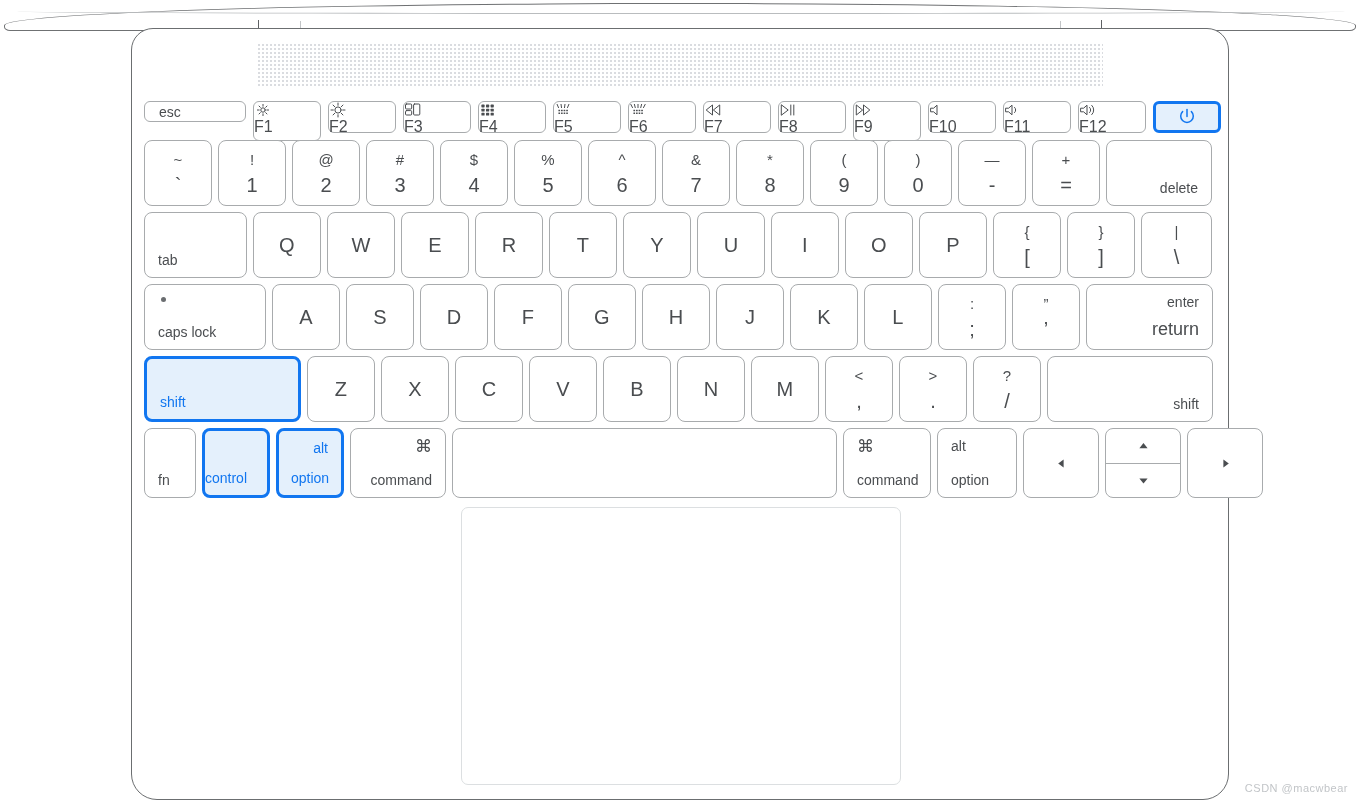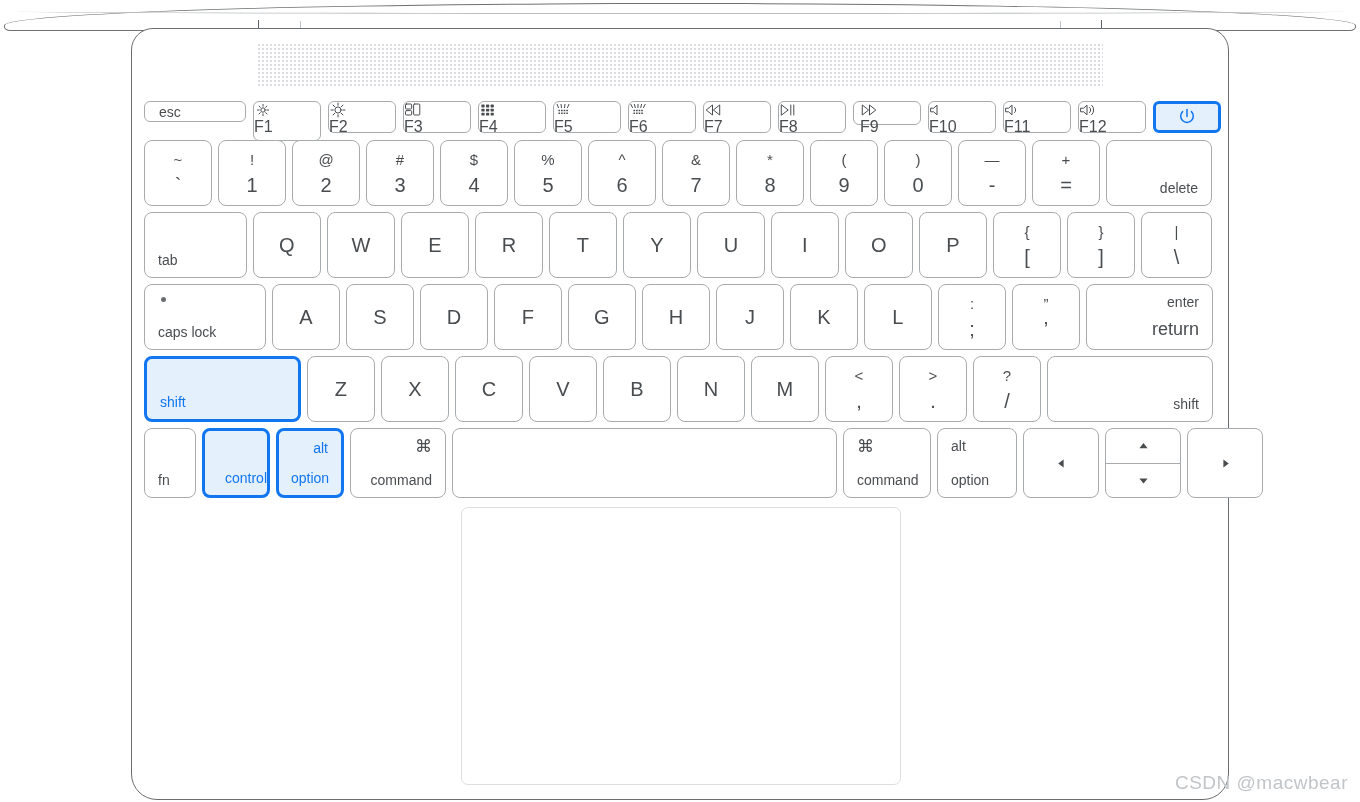--- a/index.html
+++ b/index.html
@@ -156,21 +156,21 @@
     width: 440px; height: 278px;
     border: 1px solid #dcdfe1;
     border-radius: 7px;
     background: #ffffff;
   }
 
   
   .watermark {
     position: absolute;
     right: 12px; bottom: 8px;
-    font-size: 19px;
+    font-size: 11px;
     color: #c2c5c8;
     letter-spacing: .5px;
     font-family: "Liberation Sans", sans-serif;
   }
 
   svg { display: block; }
 </style>
 </head>
 <body>
 
@@ -269,21 +269,21 @@
               <path d="M8.2 3.2 L2.2 8 L8.2 12.8 Z"></path>
               <path d="M15.4 3.2 L9.4 8 L15.4 12.8 Z"></path>
             </svg></span>
          <span class="flabel">F7</span></div>
         <div class="key r1" style="width: 68px; height: 32px;"><span class="ficon"><svg width="18" height="16" viewBox="0 0 18 16" fill="none" stroke="#4a4d50" stroke-width="1" stroke-linecap="round" stroke-linejoin="round">
               <path d="M2.6 3 L9.2 8 L2.6 13 Z"></path>
             <line x1="11.8" y1="3" x2="11.8" y2="13"></line>
             <line x1="14.8" y1="3" x2="14.8" y2="13"></line>
             </svg></span>
          <span class="flabel">F8</span></div>
-        <div class="key r1" style="width: 68px; height: 24px; padding-left: 6px;"><span class="ficon"><svg width="18" height="16" viewBox="0 0 18 16" fill="none" stroke="#4a4d50" stroke-width="1" stroke-linecap="round" stroke-linejoin="round">
+        <div class="key r1" style="width: 68px; height: 40px;"><span class="ficon"><svg width="18" height="16" viewBox="0 0 18 16" fill="none" stroke="#4a4d50" stroke-width="1" stroke-linecap="round" stroke-linejoin="round">
               <path d="M2.6 3.2 L8.6 8 L2.6 12.8 Z"></path>
               <path d="M9.8 3.2 L15.8 8 L9.8 12.8 Z"></path>
             </svg></span>
          <span class="flabel">F9</span></div>
         <div class="key r1" style="width: 68px; height: 32px;"><span class="ficon"><svg width="18" height="16" viewBox="0 0 18 16" fill="none" stroke="#4a4d50" stroke-width="1" stroke-linecap="round" stroke-linejoin="round">
               <path d="M2 6.2 H4.6 L8 3.2 V12.8 L4.6 9.8 H2 Z"></path>
             </svg></span>
          <span class="flabel">F10</span></div>
         <div class="key r1" style="width: 68px; height: 32px;"><span class="ficon"><svg width="18" height="16" viewBox="0 0 18 16" fill="none" stroke="#4a4d50" stroke-width="1" stroke-linecap="round" stroke-linejoin="round">
               <path d="M2 6.2 H4.6 L8 3.2 V12.8 L4.6 9.8 H2 Z"></path>
@@ -540,21 +540,21 @@
         <div class="key r5" style="width: 166px; height: 66px;">
           <span class="br">shift</span>
         </div>
       </div>
 
     <div class="krow" id="row-bottom" style="top:327px; gap:6px;">
         <div class="key r6" style="width: 52px; height: 70px;">
           <span class="bl">fn</span>
         </div>
         <div class="key r6 hl" style="width: 68px; height: 70px;">
-          <span style="position:absolute;left:0;right:0;bottom:9px;text-align:right;font-size:14px;color:inherit">control</span>
+          <span style="position:absolute;left:0;right:0;bottom:9px;text-align:left;font-size:14px;color:inherit">control</span>
         </div>
         <div class="key r6 hl" style="width: 68px; height: 70px;">
           <span class="tr">alt</span>
       <span style="position:absolute;left:0;right:0;bottom:9px;text-align:center;font-size:14px;color:inherit">option</span>
         </div>
         <div class="key r6" style="width: 96px; height: 70px;">
           <span class="tr-big" style="font-size:17px">⌘</span>
       <span class="br">command</span>
         </div>
         <div class="key r6" style="width: 385px; height: 70px;"></div>

